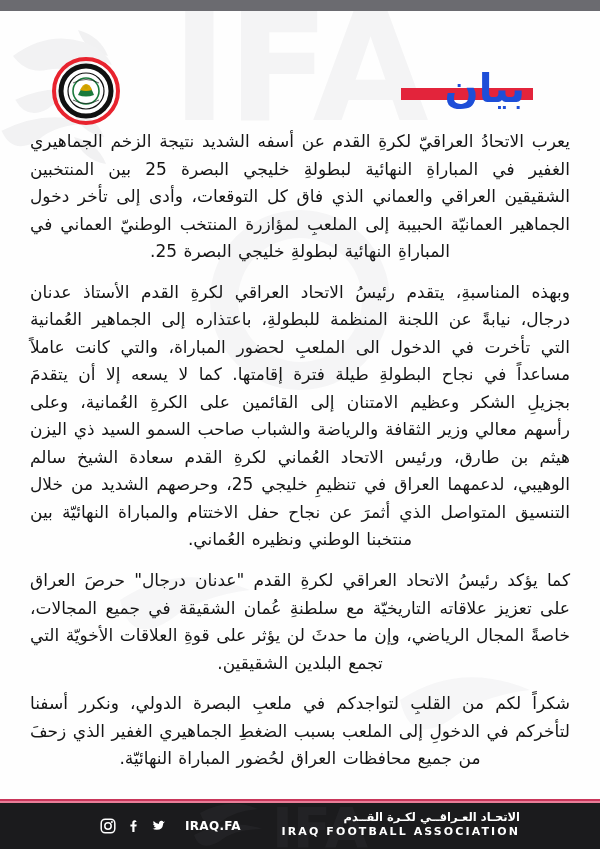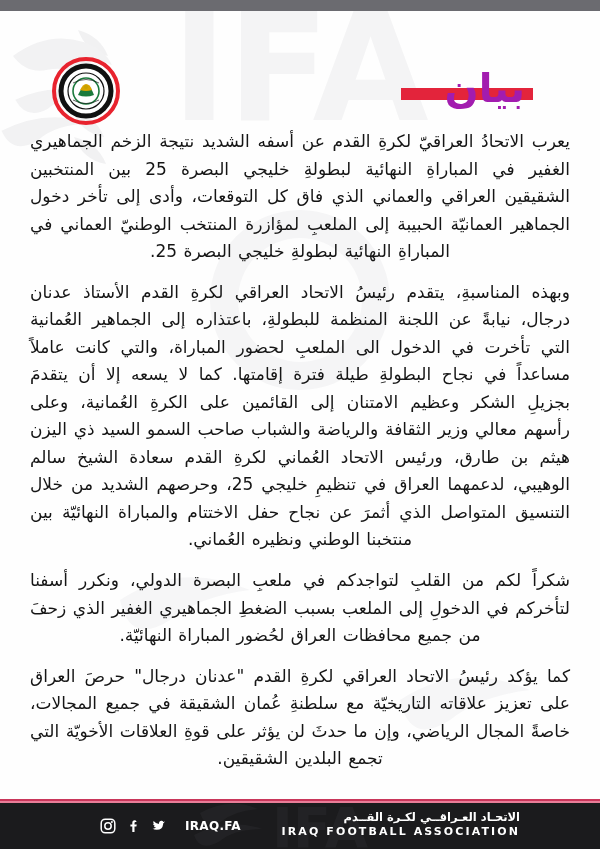--- a/index.html
+++ b/index.html
@@ -80,21 +80,21 @@
     width:132px;
     height:12px;
     background:#e3243b;
     z-index:1;
   }
   .title-text {
     position:relative;
     z-index:2;
     font-size:40px;
     font-weight:bold;
-    color:#a21caf;
+    color:#1d4ed8;
     letter-spacing:0px;
     line-height:1;
     white-space:nowrap;
   }
 
   
   .body-area {
     position:absolute;
     top:128px;
     left:0;
@@ -270,22 +270,22 @@
     <div class="title-wrap">
       <div class="title-red-bar"></div>
       <div class="title-text">بيان</div>
     </div>
 
   </div>
 
   <div class="body-area">
     <p class="para">يعرب الاتحادُ العراقيّ لكرةِ القدم عن أسفه الشديد نتيجة الزخم الجماهيري الغفير في المباراةِ النهائية لبطولةِ خليجي البصرة 25 بين المنتخبين الشقيقين العراقي والعماني الذي فاق كل التوقعات، وأدى إلى تأخر دخول الجماهير العمانيّة الحبيبة إلى الملعبِ لمؤازرة المنتخب الوطنيّ العماني في المباراةِ النهائية لبطولةِ خليجي البصرة 25.</p>
     <p class="para">وبهذه المناسبةِ، يتقدم رئيسُ الاتحاد العراقي لكرةِ القدم الأستاذ عدنان درجال، نيابةً عن اللجنة المنظمة للبطولةِ، باعتذاره إلى الجماهير العُمانية التي تأخرت في الدخول الى الملعبِ لحضور المباراة، والتي كانت عاملاً مساعداً في نجاح البطولةِ طيلة فترة إقامتها. كما لا يسعه إلا أن يتقدمَ بجزيلِ الشكر وعظيم الامتنان إلى القائمين على الكرةِ العُمانية، وعلى رأسهم معالي وزير الثقافة والرياضة والشباب صاحب السمو السيد ذي اليزن هيثم بن طارق، ورئيس الاتحاد العُماني لكرةِ القدم سعادة الشيخ سالم الوهيبي، لدعمهما العراق في تنظيمِ خليجي 25، وحرصهم الشديد من خلال التنسيق المتواصل الذي أثمرَ عن نجاح حفل الاختتام والمباراة النهائيّة بين منتخبنا الوطني ونظيره العُماني.</p>
+    <p class="para">كما يؤكد رئيسُ الاتحاد العراقي لكرةِ القدم "عدنان درجال" حرصَ العراق على تعزيز علاقاته التاريخيّة مع سلطنةِ عُمان الشقيقة في جميع المجالات، خاصةً المجال الرياضي، وإن ما حدثَ لن يؤثر على قوةِ العلاقات الأخويّة التي تجمع البلدين الشقيقين.</p>
     <p class="para">شكراً لكم من القلبِ لتواجدكم في ملعبِ البصرة الدولي، ونكرر أسفنا لتأخركم في الدخولِ إلى الملعب بسبب الضغطِ الجماهيري الغفير الذي زحفَ من جميع محافظات العراق لحُضور المباراة النهائيّة.</p>
-    <p class="para">كما يؤكد رئيسُ الاتحاد العراقي لكرةِ القدم "عدنان درجال" حرصَ العراق على تعزيز علاقاته التاريخيّة مع سلطنةِ عُمان الشقيقة في جميع المجالات، خاصةً المجال الرياضي، وإن ما حدثَ لن يؤثر على قوةِ العلاقات الأخويّة التي تجمع البلدين الشقيقين.</p>
   </div>
 
   <div class="footer-divider"></div>
 
   <div class="footer">
 
     <svg class="footer-wm" viewBox="0 0 260 70" xmlns="http://www.w3.org/2000/svg" aria-hidden="true">
       <text x="130" y="56" font-family="DejaVu Sans, sans-serif" font-size="56" font-weight="bold" text-anchor="middle" fill="#2a2a2d">IFA</text>
       <g fill="#2a2a2d">
         <path d="M10 22 q30 -16 58 -4 q-24 2 -36 12 q-16 10 -22 -8 z"></path>

